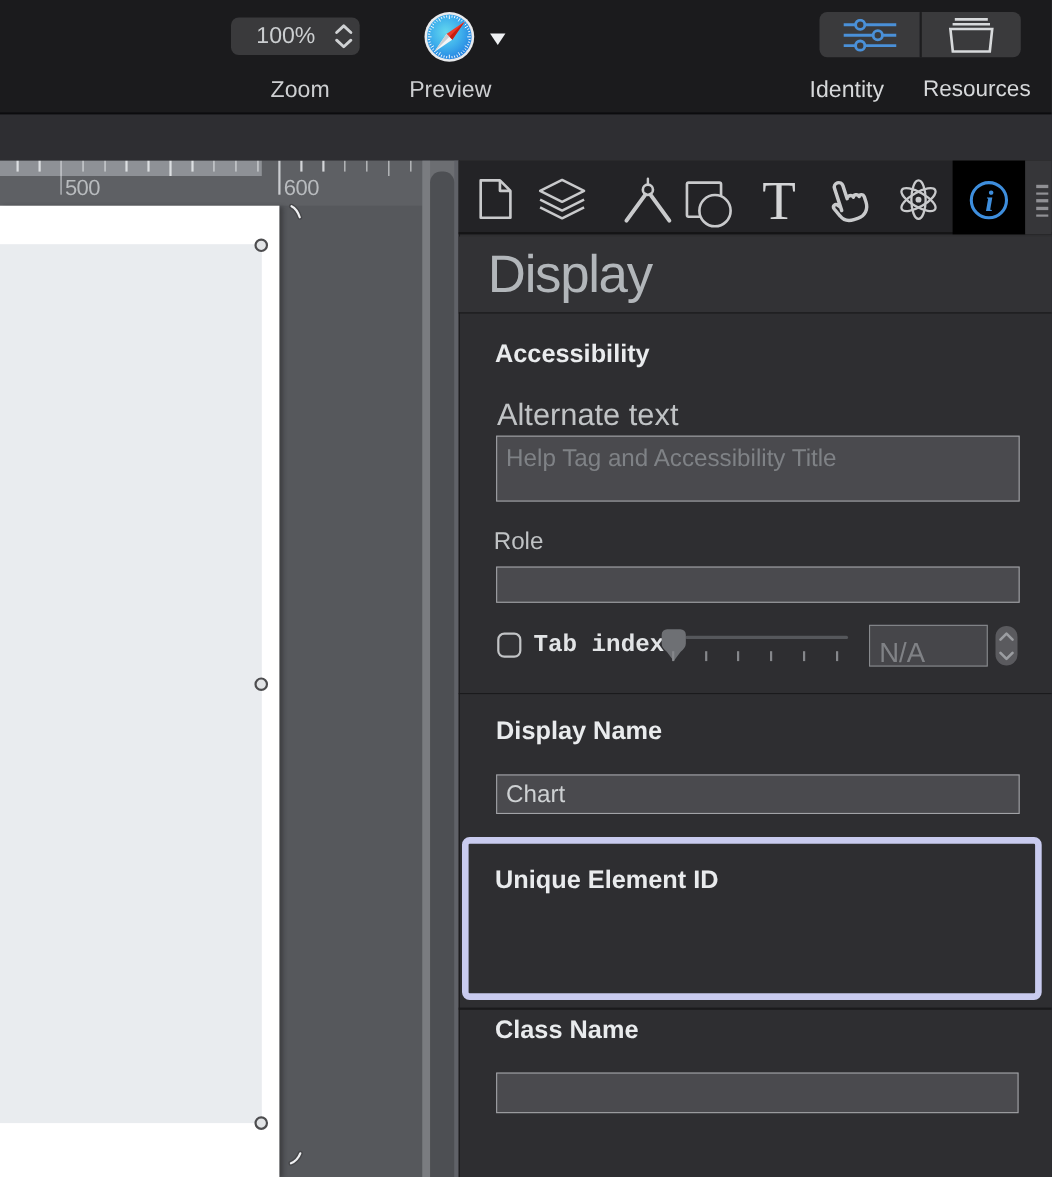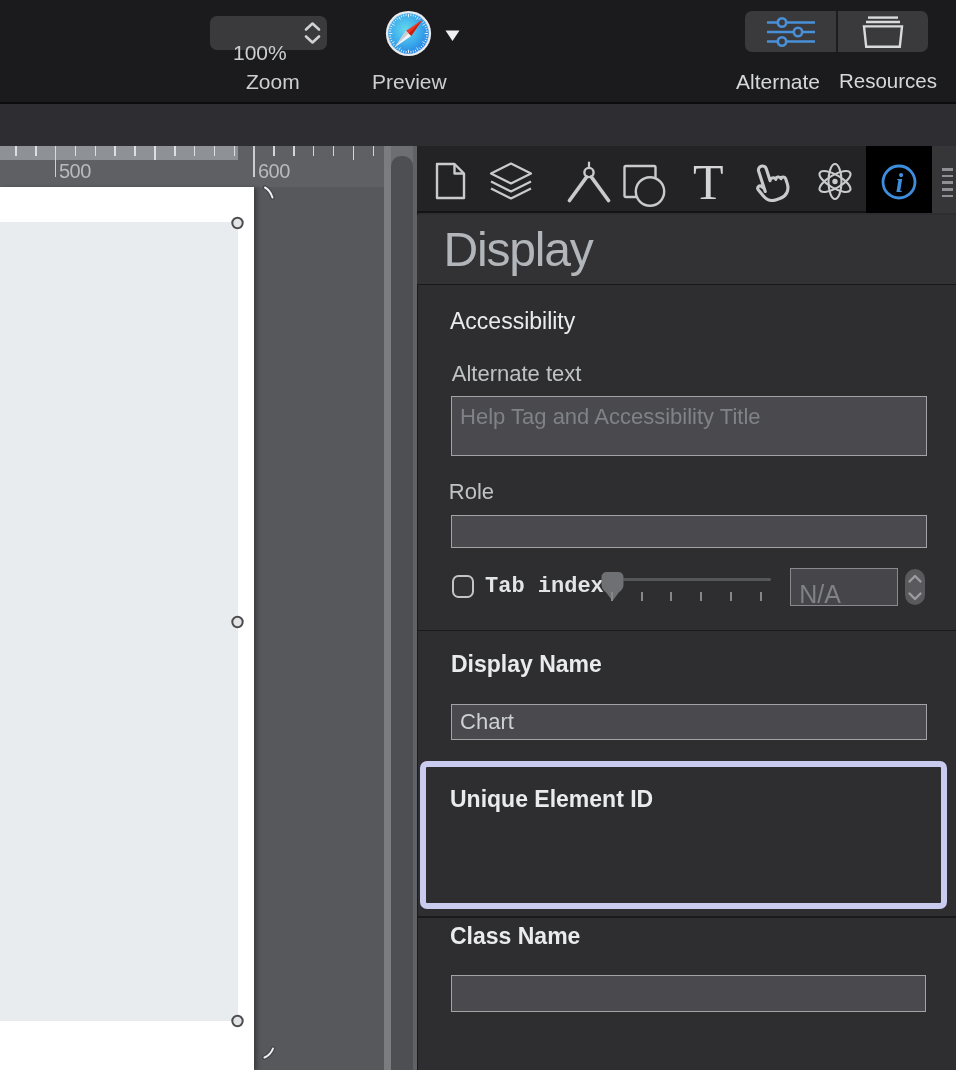--- a/index.html
+++ b/index.html
@@ -8,21 +8,21 @@
   .abs { position:absolute; }
   .lbl { position:absolute; line-height:1; white-space:nowrap; }
 </style>
 </head>
 <body>
 <div class="abs" style="left:0;top:0;width:956px;height:1070px;">
 
   <div class="abs" style="left:0;top:0;width:956px;height:102px;background:#1b1b1d;"></div>
 
   <div class="abs" style="left:210px;top:16px;width:117px;height:34px;background:#3a3a3c;border-radius:7px;"></div>
-  <div class="lbl" style="left:233px;top:21.5px;font-size:21px;color:#cbced0;margin-top:20px;">100%</div>
+  <div class="lbl" style="left:233px;top:21.5px;font-size:21px;color:#cbced0;">100%</div>
   <svg class="abs" style="left:300px;top:20px;" width="25" height="26" viewBox="0 0 25 26">
     <path d="M6 9.5 L12.5 3.5 L19 9.5" fill="none" stroke="#cfd1d3" stroke-width="2.6" stroke-linecap="round" stroke-linejoin="round"></path>
     <path d="M6 16.5 L12.5 22.5 L19 16.5" fill="none" stroke="#cfd1d3" stroke-width="2.6" stroke-linecap="round" stroke-linejoin="round"></path>
   </svg>
   <div class="lbl" style="left:246px;top:70.5px;font-size:21px;color:#cdcfd1;">Zoom</div>
 
   <svg class="abs" style="left:385px;top:9.5px;" width="47" height="47" viewBox="0 0 47 47">
     <defs>
       <radialGradient id="saf" cx="0.42" cy="0.40" r="0.75">
         <stop offset="0" stop-color="#64d8ee"></stop>
@@ -105,21 +105,21 @@
     <circle cx="33" cy="15" r="4.2" fill="#3a3a3c" stroke="#4a90d8" stroke-width="2.6"></circle>
     <circle cx="17" cy="24.5" r="4.2" fill="#3a3a3c" stroke="#4a90d8" stroke-width="2.6"></circle>
   </svg>
   <svg class="abs" style="left:860px;top:15px;" width="46" height="34" viewBox="0 0 46 34">
     <g stroke="#d8dadc" stroke-width="2.4" fill="none">
       <line x1="8" y1="2.6" x2="38" y2="2.6"></line>
       <line x1="6" y1="7" x2="40" y2="7"></line>
       <path d="M4 11.4 H42 L39.8 31.8 H6.2 Z"></path>
     </g>
   </svg>
-  <div class="lbl" style="left:736px;top:70.5px;font-size:21px;color:#d6d8da;">Alternate</div>
+  <div class="lbl" style="left:736px;top:70.5px;font-size:21px;color:#d6d8da;">Identity</div>
   <div class="lbl" style="left:839px;top:70.5px;font-size:20.5px;color:#d6d8da;">Resources</div>
 
   <div class="abs" style="left:0;top:102px;width:956px;height:44px;background:#2e2e32;border-top:2.5px solid #0c0c0e;"></div>
 
   <div class="abs" style="left:0;top:146px;width:417px;height:924px;background:#56585c;overflow:hidden;">
 
     <div class="abs" style="left:0;top:0;width:417px;height:41px;background:#5e6064;"></div>
     <div class="abs" style="left:0;top:0;width:238px;height:13.5px;background:#8e9196;"></div>
     <svg class="abs" style="left:0;top:0;" width="417" height="41" viewBox="0 0 417 41"></svg>
     <div id="ticks">
@@ -226,22 +226,22 @@
   </svg>
   <svg class="abs" style="left:879px;top:162px;" width="40" height="40" viewBox="0 0 40 40">
     <circle cx="20" cy="20" r="16" fill="none" stroke="#3e8edd" stroke-width="2.8"></circle>
     <text x="20.5" y="30" text-anchor="middle" font-family="Liberation Serif, serif" font-style="italic" font-weight="bold" font-size="27" fill="#3e8edd">i</text>
   </svg>
 
   <div class="abs" style="left:417px;top:215px;width:539px;height:68.5px;background:#323235;"></div>
   <div class="lbl" style="left:443.5px;top:226px;font-size:48px;color:#b2b6ba;letter-spacing:-1.2px;">Display</div>
   <div class="abs" style="left:417px;top:283.5px;width:539px;height:1.6px;background:#18181a;"></div>
 
-  <div class="lbl" style="left:450px;top:310px;font-size:23px;font-weight:normal;color:#e9ebed;">Accessibility</div>
-  <div class="lbl" style="left:451.8px;top:363.3px;font-size:22px;color:#c0c3c5;">Alternate text</div>
+  <div class="lbl" style="left:450px;top:310px;font-size:23px;font-weight:bold;color:#e9ebed;">Accessibility</div>
+  <div class="lbl" style="left:451.8px;top:363.3px;font-size:28px;color:#c0c3c5;">Alternate text</div>
   <div class="abs" style="left:450.5px;top:396px;width:476.5px;height:59.5px;background:#4a4a4e;border:1.5px solid #a2a3a7;">
     <div class="lbl" style="left:8.6px;top:8.5px;font-size:22px;color:#7f8286;">Help Tag and Accessibility Title</div>
   </div>
   <div class="lbl" style="left:448.8px;top:480.9px;font-size:22px;color:#c0c3c5;text-align:right;">Role</div>
   <div class="abs" style="left:450.5px;top:514.8px;width:476.5px;height:33.5px;background:#4a4a4e;border:1.5px solid #a2a3a7;"></div>
 
   <div class="abs" style="left:451.5px;top:575px;width:22px;height:23px;border:2.2px solid #c2c4c6;border-radius:6.5px;background:#323235;"></div>
   <div class="lbl" style="left:485px;top:575.6px;font-size:22px;font-weight:bold;color:#e2e4e6;font-family:Liberation Mono, monospace;">Tab index</div>
   <div class="abs" style="left:623px;top:578.3px;width:148px;height:3.2px;background:#55575b;border-radius:2px;"></div>
   <svg class="abs" style="left:600.5px;top:570.5px;" width="23" height="32" viewBox="0 0 23 32">

